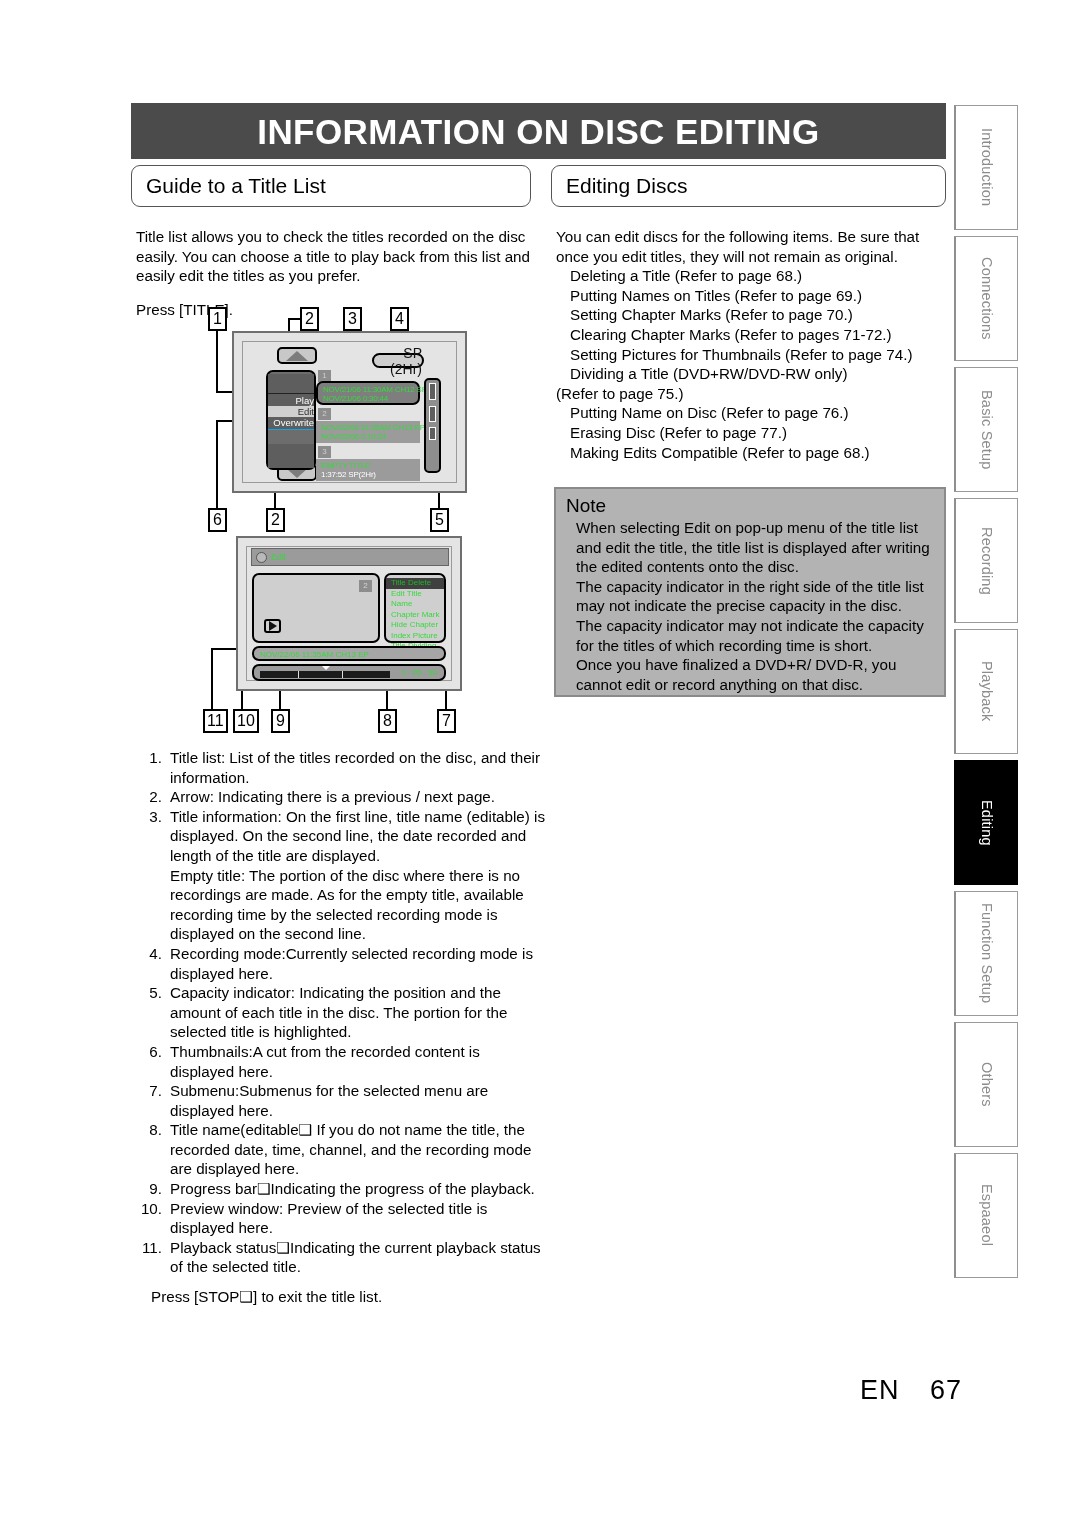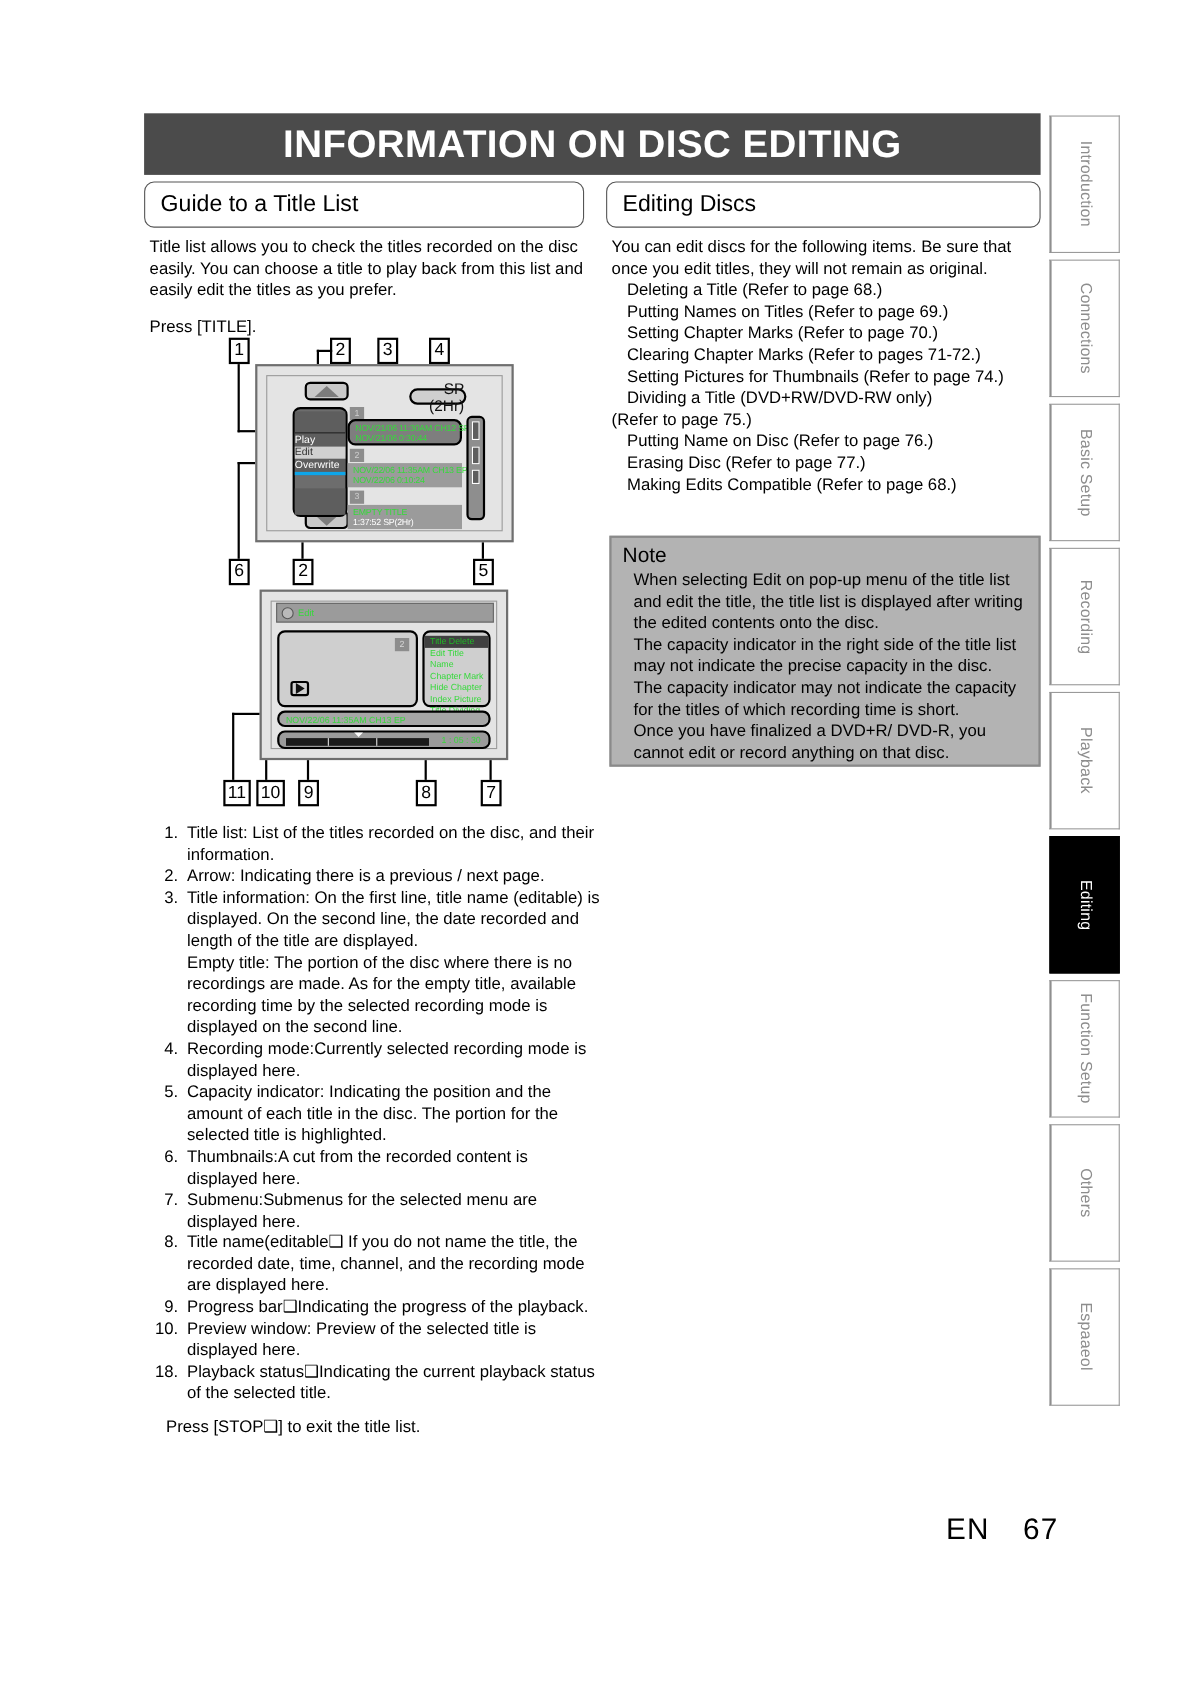--- a/index.html
+++ b/index.html
@@ -29,21 +29,21 @@
   }
   .sec-box span { font-size:21px; }
   #sec-left  { left:131px; top:165px; width:400px; }
   #sec-right { left:551px; top:165px; width:395px; }
 
   
   .col { position:absolute; font-size:15.2px; line-height:19.6px; }
   #col-left  { left:136px; top:215px; width:412px; }
   #col-right { left:556px; top:215px; width:392px; }
 
-  p.body { margin:0 0 0 0; }
+  p.body { margin:12px 0 0 0; }
   p.spaced { margin-top:14px; }
 
   .edit-items { margin:0; padding:0; list-style:none; }
   .edit-items li { padding-left:14px; }
 
   
   .numlist { position:absolute; left:136px; top:748px; width:412px;
              font-size:15.2px; line-height:19.6px; }
   .numlist .item { display:flex; margin-bottom:0px; }
   .numlist .num  { width:26px; text-align:right; flex:0 0 26px; }
@@ -97,22 +97,22 @@
     position:absolute; background:#c8c8c8; border:2px solid #000; border-radius:5px;
     display:flex; align-items:center; justify-content:center;
   }
   .tri-up   { width:0;height:0;border-left:11px solid transparent;border-right:11px solid transparent;border-bottom:10px solid #7c7c7c; }
   .tri-down { width:0;height:0;border-left:11px solid transparent;border-right:11px solid transparent;border-top:10px solid #7c7c7c; }
 
   .thumbcol { position:absolute; background:#6d6d6d; border:2px solid #000; border-radius:7px; }
   .thumbcol .seg { position:absolute; left:0; right:0; background:#5e5e5e; }
 
   .popup {
-    position:absolute; background:#5e5e5e; border-top:1px solid #222; border-bottom:3px solid #0ea5e9;
-    text-align:left; color:#fff; font-size:9.5px; line-height:11px; padding:1px 0;
+    position:absolute; background:#5e5e5e; border-top:1px solid #222; border-bottom:1px solid #0ea5e9;
+    text-align:right; color:#fff; font-size:9.5px; line-height:11px; padding:1px 0;
   }
   .popup .row { color:#ffffff; }
   .popup .row.sel { background:#d0d0d0; color:#2f2f2f; }
 
   .tnum {
     position:absolute; background:#8d8d8d; color:#cfcfcf; font-size:8px;
     width:13px; height:12px; line-height:12px; text-align:center;
   }
   .trow { position:absolute; background:#9b9b9b; }
   .trow.sel { background:#7e7e7e; border:2px solid #000; border-radius:7px; }
@@ -360,21 +360,21 @@
       </div>
     <div class="item">
         <div class="num">9.</div>
         <div class="txt">Progress bar❑Indicating the progress of the playback.</div>
       </div>
     <div class="item">
         <div class="num">10.</div>
         <div class="txt">Preview window: Preview of the selected title is displayed here.</div>
       </div>
     <div class="item">
-        <div class="num">18.</div>
+        <div class="num">11.</div>
         <div class="txt">Playback status❑Indicating the current playback status of the selected title.</div>
       </div>
   </div>
 
   <div class="press-stop">Press [STOP❑] to exit the title list.</div>
 
   <div class="tabs">
     <div class="tab" style="height:125px;">
         <span>Introduction</span>
       </div>

